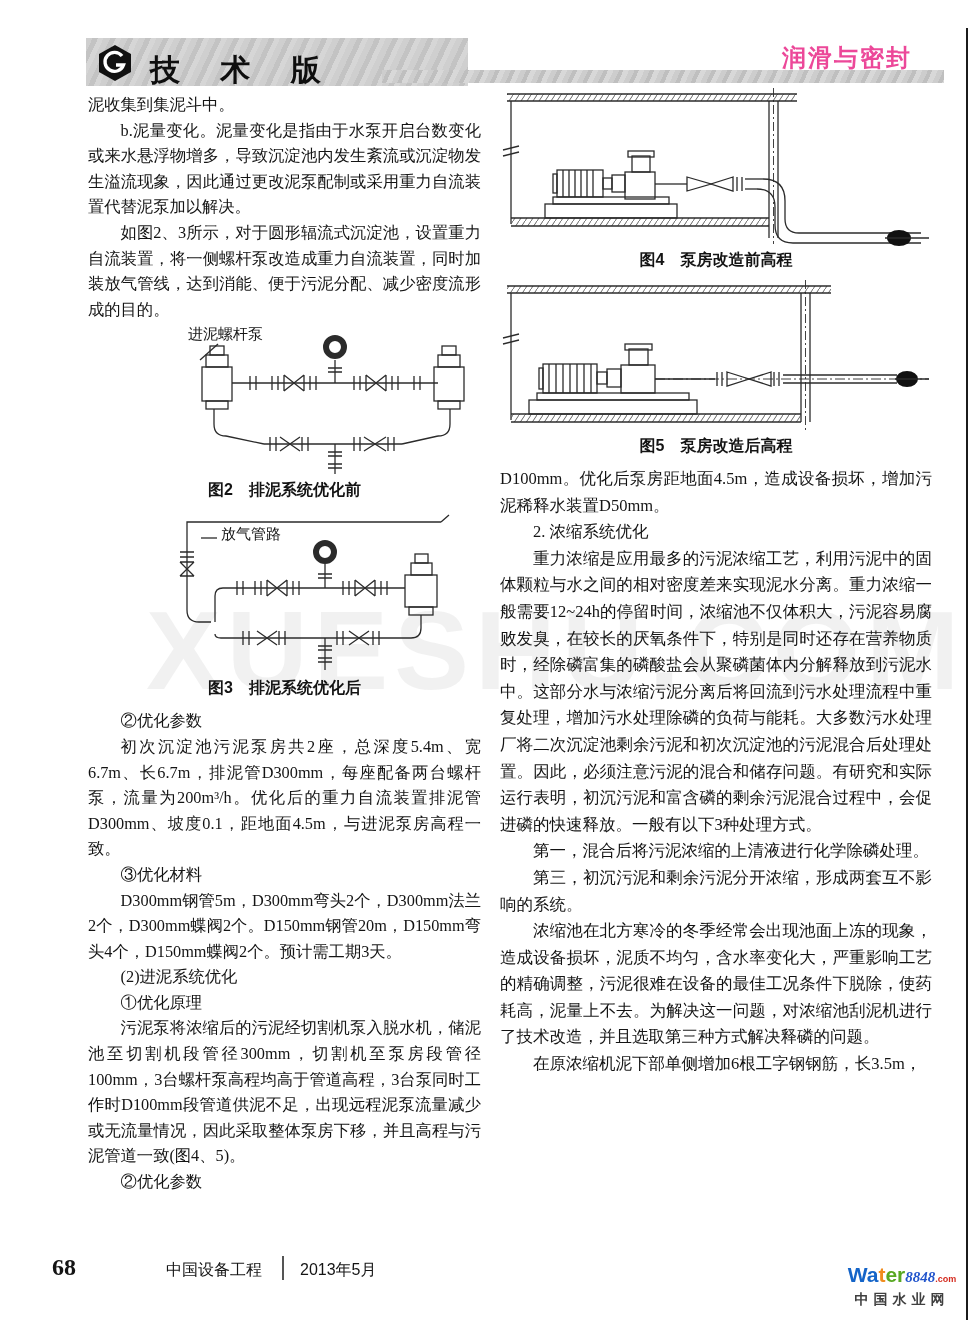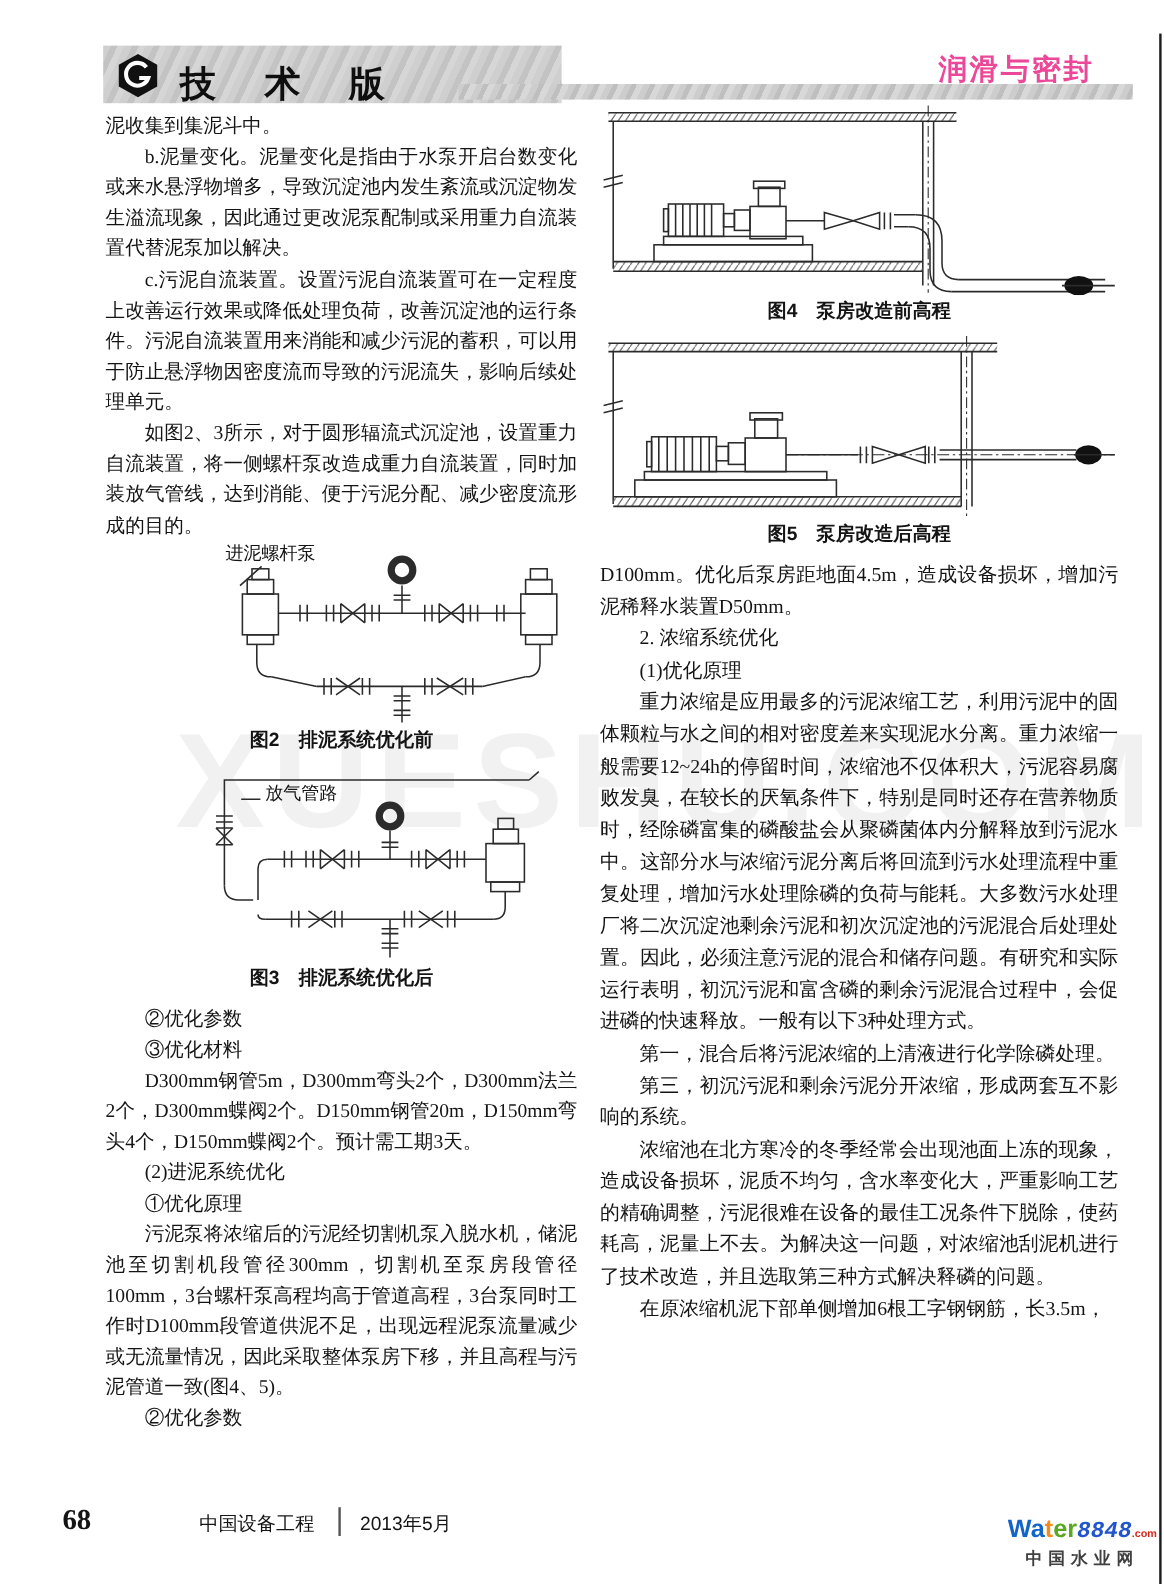--- a/index.html
+++ b/index.html
@@ -36,21 +36,21 @@
   .pagenum{position:absolute;left:52px;top:1254px;font-weight:bold;font-size:24px;z-index:1;}
   .foot-journal{position:absolute;left:166px;top:1260px;font-family:"Liberation Sans","DejaVu Sans",sans-serif;
     font-size:16px;z-index:1;}
   .foot-div{position:absolute;left:282px;top:1256px;width:1.5px;height:24px;background:#555;z-index:1;}
   .foot-date{position:absolute;left:300px;top:1260px;font-family:"Liberation Sans","DejaVu Sans",sans-serif;
     font-size:16px;z-index:1;}
   .water-logo{position:absolute;left:838px;top:1264px;width:128px;z-index:1;
     font-family:"Liberation Sans","DejaVu Sans",sans-serif;text-align:center;}
   .wl1{white-space:nowrap;font-weight:bold;font-size:21px;line-height:22px;}
   .wl1 .wa{color:#1464c8;} .wl1 .wt{color:#f08c1e;} .wl1 .wer{color:#58a822;}
-  .wl1 .wnum{color:#2255cc;font-family:Liberation Mono, monospace;font-style:italic;font-size:19px;}
+  .wl1 .wnum{color:#2255cc;font-family:Liberation Serif, serif;font-style:italic;font-size:15px;}
   .wl1 .wcom{color:#d42a1e;font-size:9px;}
   .wl2{color:#404040;font-weight:bold;font-size:14px;letter-spacing:5px;margin-top:1px;white-space:nowrap;}
 </style>
 </head>
 <body>
 
 <div class="page">
 
   <div class="band-main"></div>
   <div class="band-thin"></div>
@@ -60,21 +60,20 @@
   </svg>
   <div class="edition-title">技 术 版</div>
   <div class="column-title">润滑与密封</div>
   <div class="edge-line"></div>
 
   <div class="watermark">XUESHU.COM</div>
 
   <div class="col col-left">
     <p class="noindent">泥收集到集泥斗中。</p>
     <p>b.泥量变化。泥量变化是指由于水泵开启台数变化或来水悬浮物增多，导致沉淀池内发生紊流或沉淀物发生溢流现象，因此通过更改泥泵配制或采用重力自流装置代替泥泵加以解决。</p>
-    <p>c.污泥自流装置。设置污泥自流装置可在一定程度上改善运行效果或降低处理负荷，改善沉淀池的运行条件。污泥自流装置用来消能和减少污泥的蓄积，可以用于防止悬浮物因密度流而导致的污泥流失，影响后续处理单元。</p>
     <p>如图2、3所示，对于圆形辐流式沉淀池，设置重力自流装置，将一侧螺杆泵改造成重力自流装置，同时加装放气管线，达到消能、便于污泥分配、减少密度流形成的目的。</p>
 
     <div class="fig" style="width:365px;">
       <div class="diag-label" style="left:86px;top:-2px;">进泥螺杆泵</div>
       <svg width="365" height="148" viewBox="0 0 365 148">
         <g stroke="#2b2b2b" stroke-width="1.3" fill="none">
           <path d="M116 16 L98 32"></path>
           <rect x="108" y="18" width="14" height="9"></rect>
           <rect x="104" y="27" width="22" height="12"></rect>
           <rect x="100" y="39" width="30" height="34"></rect>
@@ -140,20 +139,21 @@
           <path d="M240 121 V135 M246 121 V135 M276 121 V135 M282 121 V135"></path>
           <path d="M252 121 L272 135 M252 135 L272 121"></path>
           <line x1="228" y1="128" x2="228" y2="160"></line>
           <path d="M221 136 H235 M221 140 H235 M221 148 H235 M221 152 H235"></path>
         </g>
       </svg>
       <div class="figcap">图3　排泥系统优化后</div>
     </div>
 
     <p>②优化参数</p>
+    <p>初次沉淀池污泥泵房共2座，总深度5.4m、宽6.7m、长6.7m，排泥管D300mm，每座配备两台螺杆泵，流量为200m³/h。优化后的重力自流装置排泥管D300mm、坡度0.1，距地面4.5m，与进泥泵房高程一致。</p>
     <p>③优化材料</p>
     <p>D300mm钢管5m，D300mm弯头2个，D300mm法兰2个，D300mm蝶阀2个。D150mm钢管20m，D150mm弯头4个，D150mm蝶阀2个。预计需工期3天。</p>
     <p>(2)进泥系统优化</p>
     <p>①优化原理</p>
     <p>污泥泵将浓缩后的污泥经切割机泵入脱水机，储泥池至切割机段管径300mm，切割机至泵房段管径100mm，3台螺杆泵高程均高于管道高程，3台泵同时工作时D100mm段管道供泥不足，出现远程泥泵流量减少或无流量情况，因此采取整体泵房下移，并且高程与污泥管道一致(图4、5)。</p>
     <p>②优化参数</p>
 
   </div>
 
   <div class="col col-right">
@@ -243,21 +243,20 @@
           <line x1="154" y1="99" x2="428" y2="99" stroke-dasharray="10 3 2 3" stroke-width="0.9"></line>
           <ellipse cx="406" cy="99" rx="11" ry="8" fill="#111" stroke="none"></ellipse>
           <line x1="394" y1="99" x2="428" y2="99"></line>
         </g>
       </svg>
       <div class="figcap">图5　泵房改造后高程</div>
     </div>
 
     <p class="noindent">D100mm。优化后泵房距地面4.5m，造成设备损坏，增加污泥稀释水装置D50mm。</p>
     <p>2. 浓缩系统优化</p>
-    <p>(1)优化原理</p>
     <p>重力浓缩是应用最多的污泥浓缩工艺，利用污泥中的固体颗粒与水之间的相对密度差来实现泥水分离。重力浓缩一般需要12~24h的停留时间，浓缩池不仅体积大，污泥容易腐败发臭，在较长的厌氧条件下，特别是同时还存在营养物质时，经除磷富集的磷酸盐会从聚磷菌体内分解释放到污泥水中。这部分水与浓缩污泥分离后将回流到污水处理流程中重复处理，增加污水处理除磷的负荷与能耗。大多数污水处理厂将二次沉淀池剩余污泥和初次沉淀池的污泥混合后处理处置。因此，必须注意污泥的混合和储存问题。有研究和实际运行表明，初沉污泥和富含磷的剩余污泥混合过程中，会促进磷的快速释放。一般有以下3种处理方式。</p>
     <p>第一，混合后将污泥浓缩的上清液进行化学除磷处理。</p>
     <p>第三，初沉污泥和剩余污泥分开浓缩，形成两套互不影响的系统。</p>
     <p>浓缩池在北方寒冷的冬季经常会出现池面上冻的现象，造成设备损坏，泥质不均匀，含水率变化大，严重影响工艺的精确调整，污泥很难在设备的最佳工况条件下脱除，使药耗高，泥量上不去。为解决这一问题，对浓缩池刮泥机进行了技术改造，并且选取第三种方式解决释磷的问题。</p>
     <p>在原浓缩机泥下部单侧增加6根工字钢钢筋，长3.5m，</p>
   </div>
 
   <div class="pagenum">68</div>
   <div class="foot-journal">中国设备工程</div>
   <div class="foot-div"></div>

